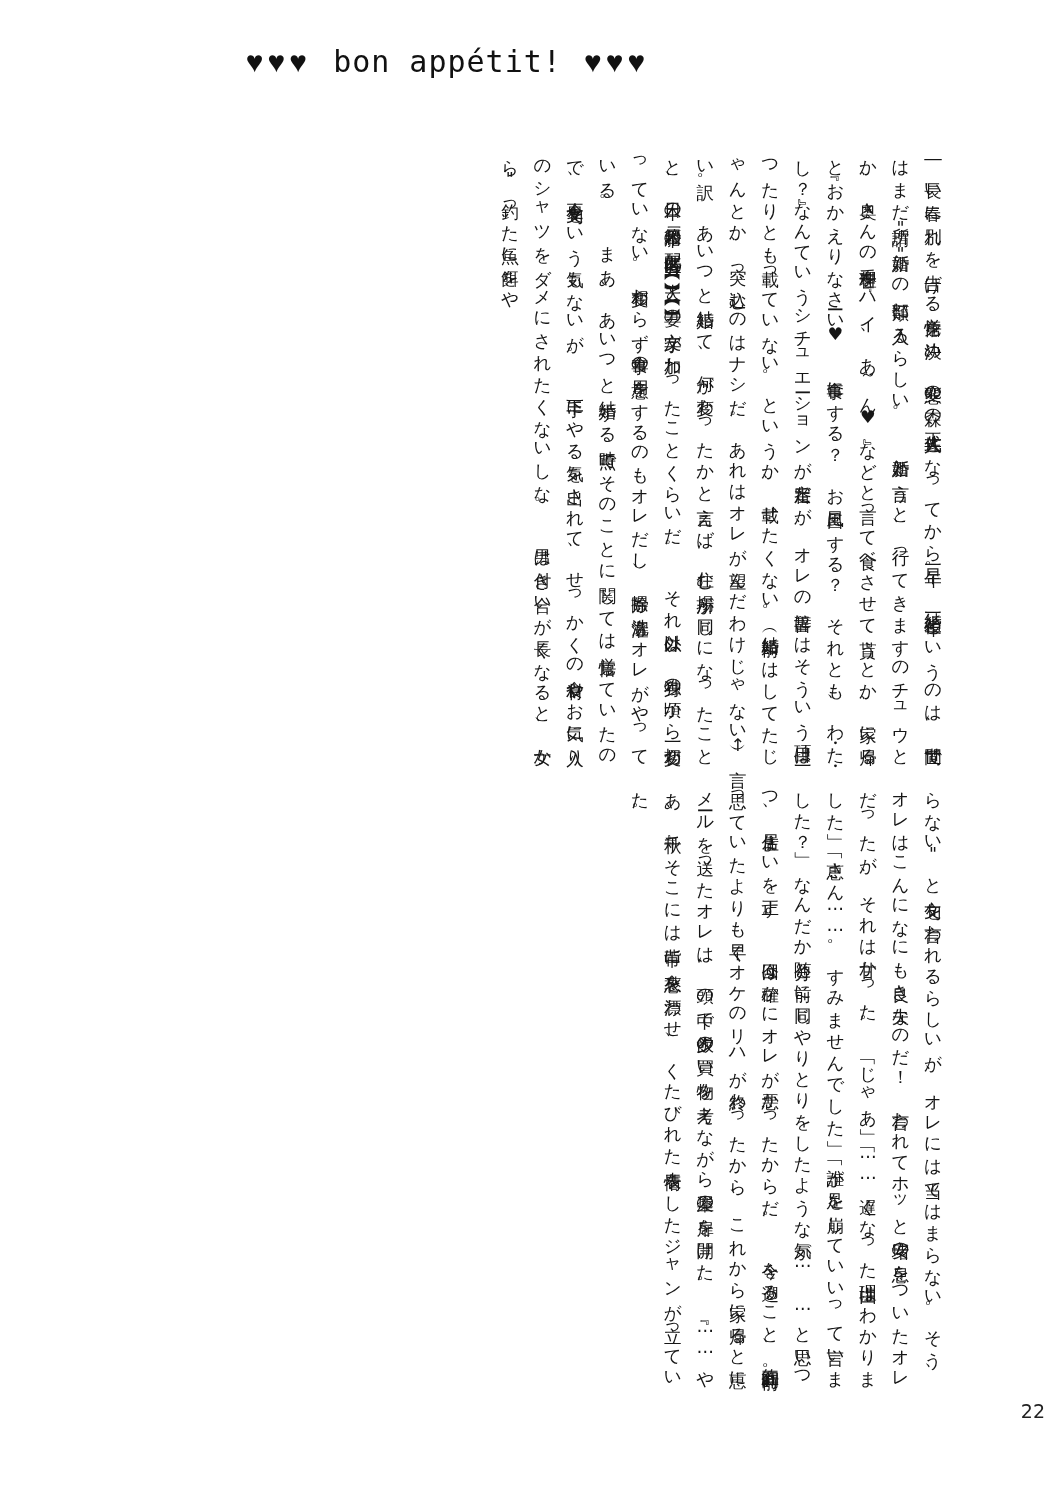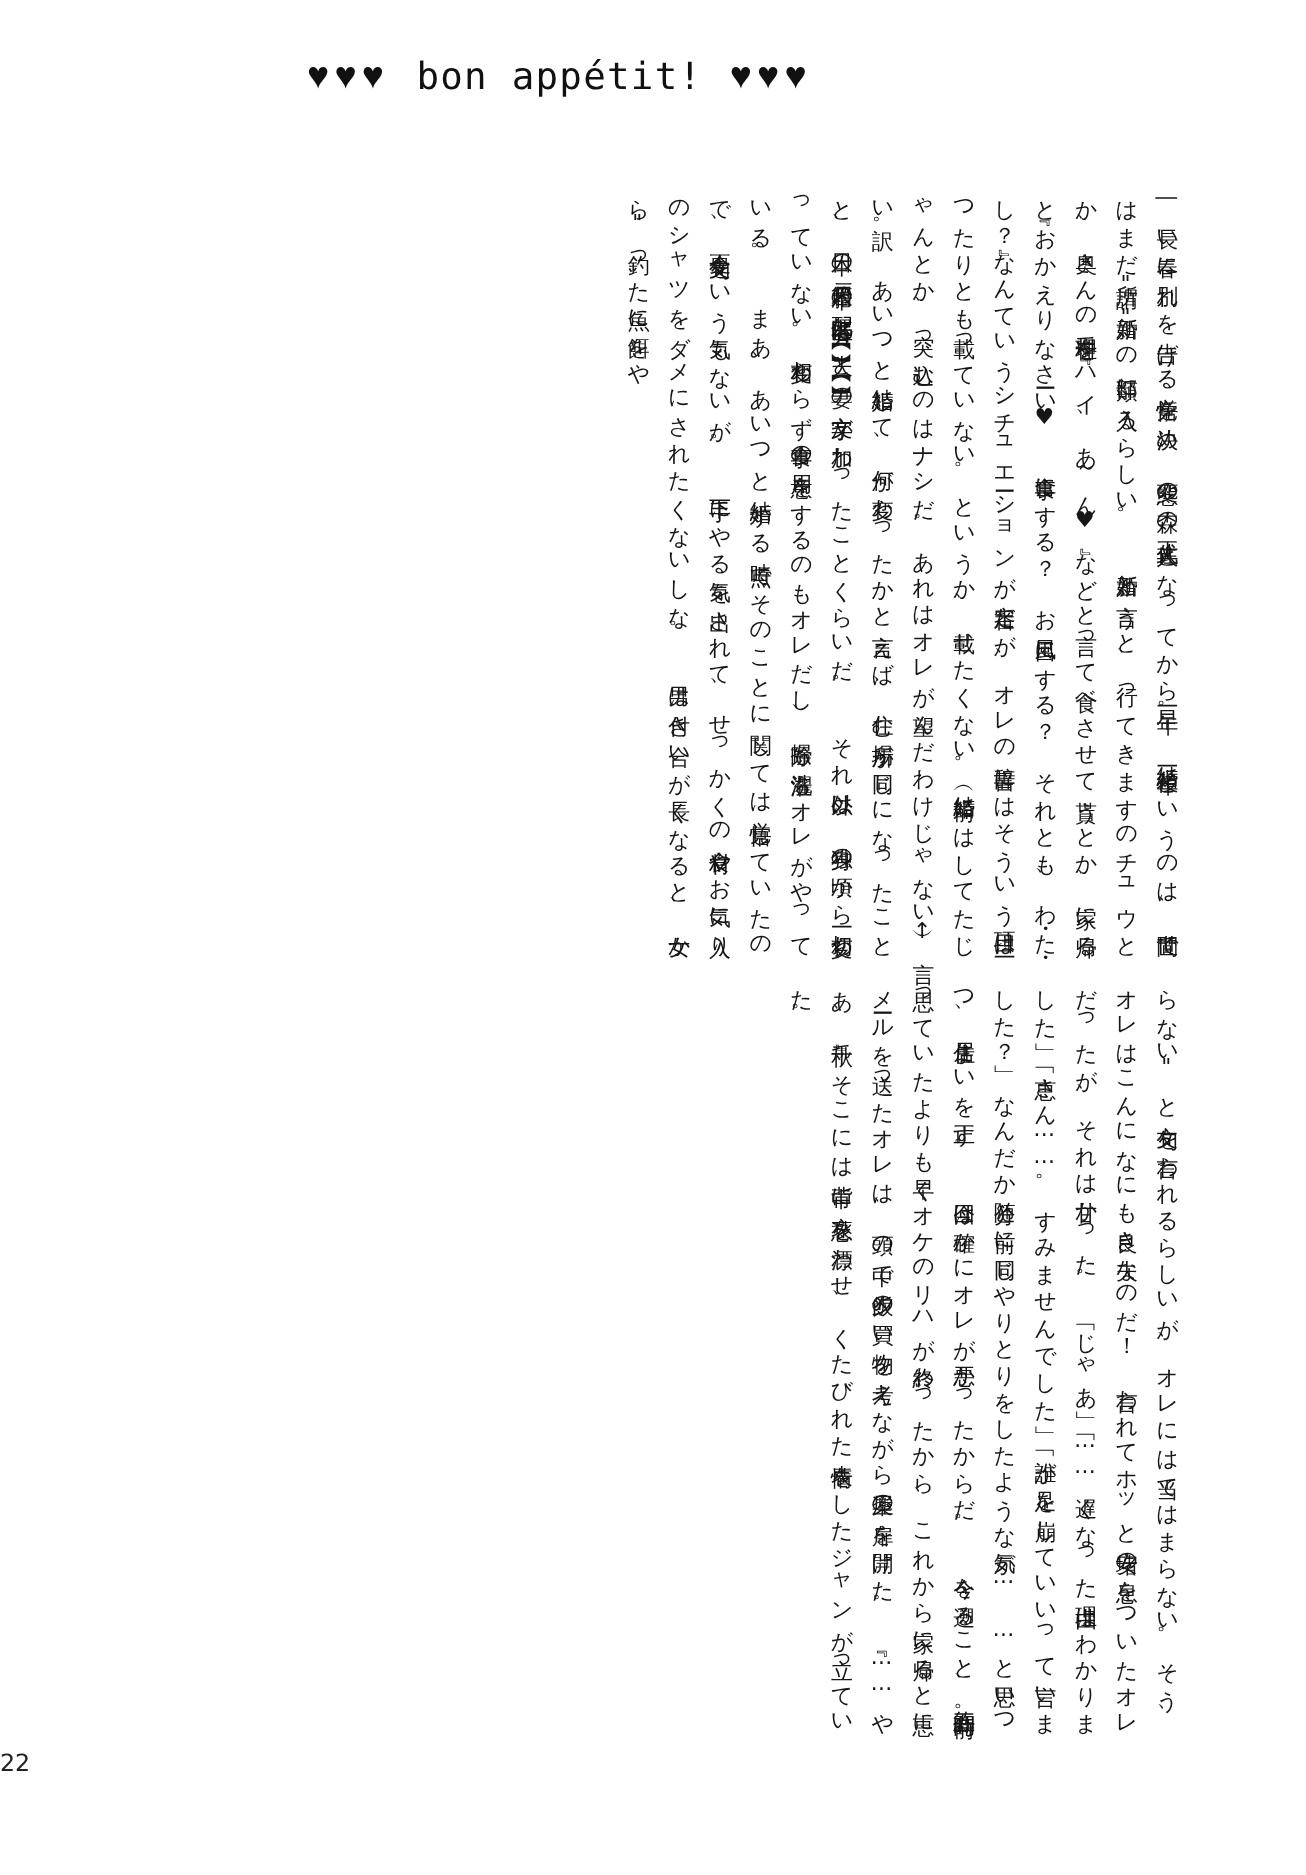--- a/index.html
+++ b/index.html
@@ -74,21 +74,21 @@
     height: 600px;
     width: 790px;
   }
 
   
   .page-number {
     position: absolute;
     bottom: 78px;
     left: 0;
     width: 1045px;
-    text-align: left;
+    text-align: right;
     font-family: "DejaVu Sans", sans-serif;
     font-size: 19px;
     color: #222;
   }
 </style>
 </head>
 <body>
 
 <div class="page">
 

